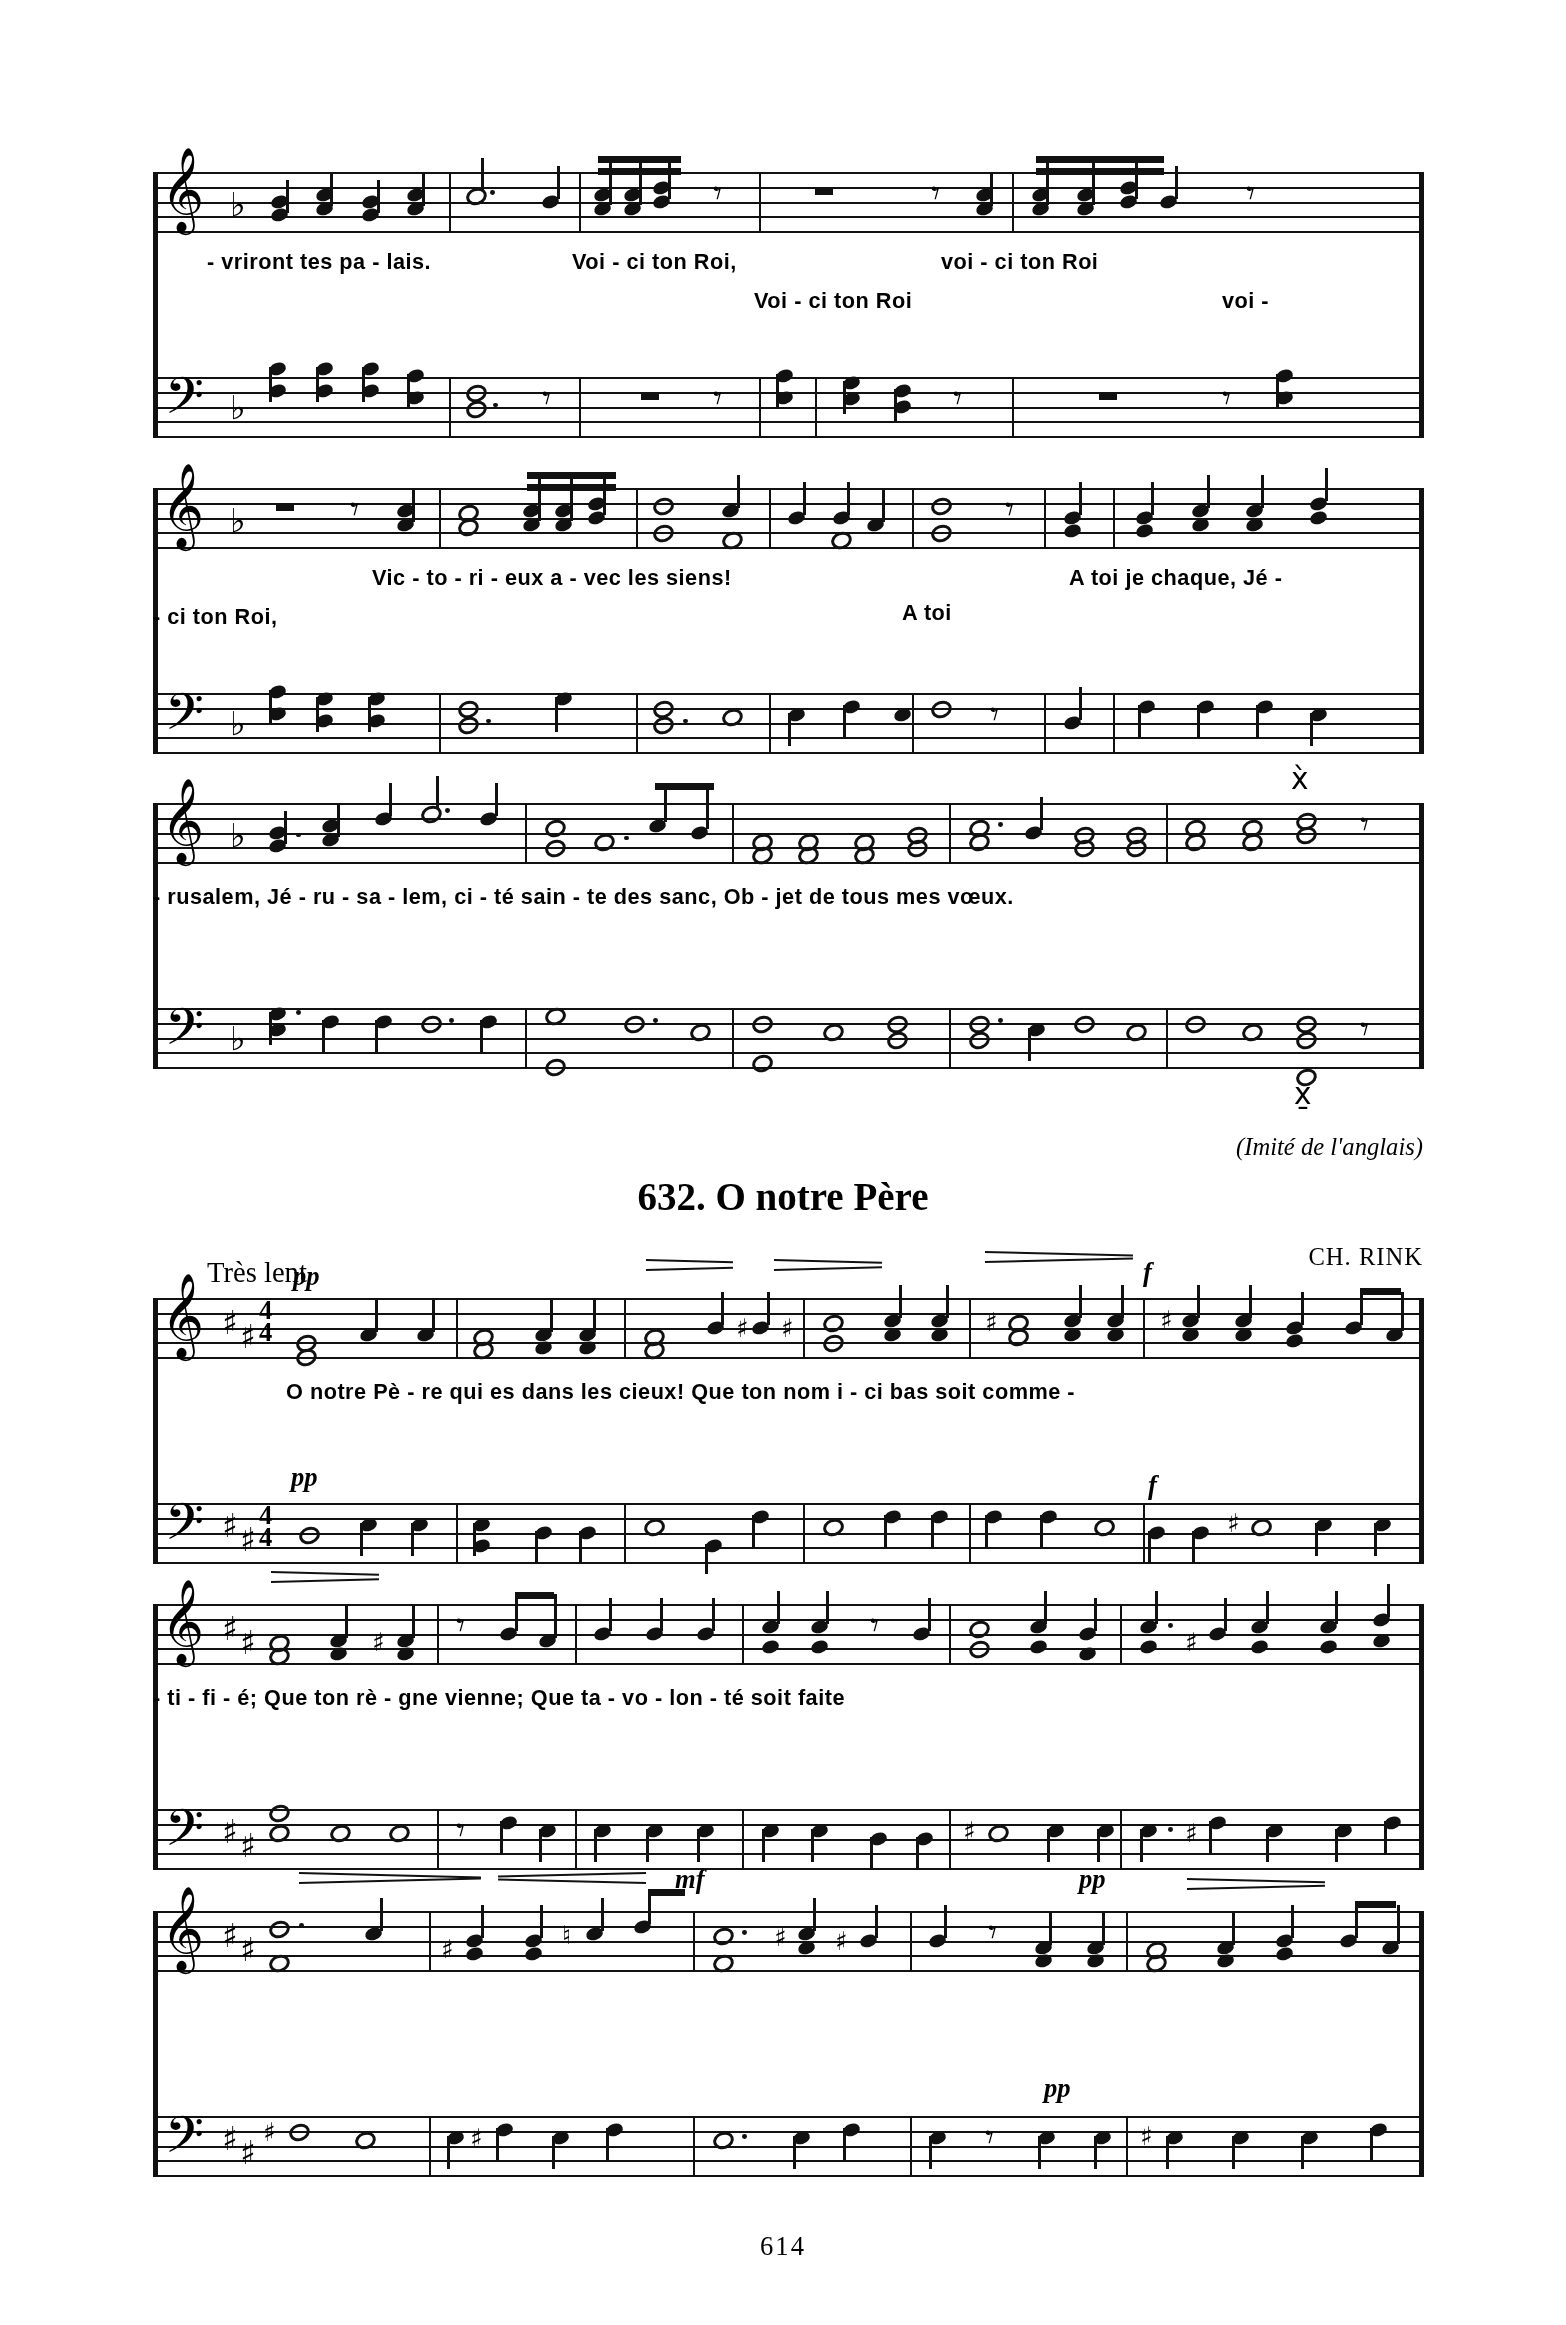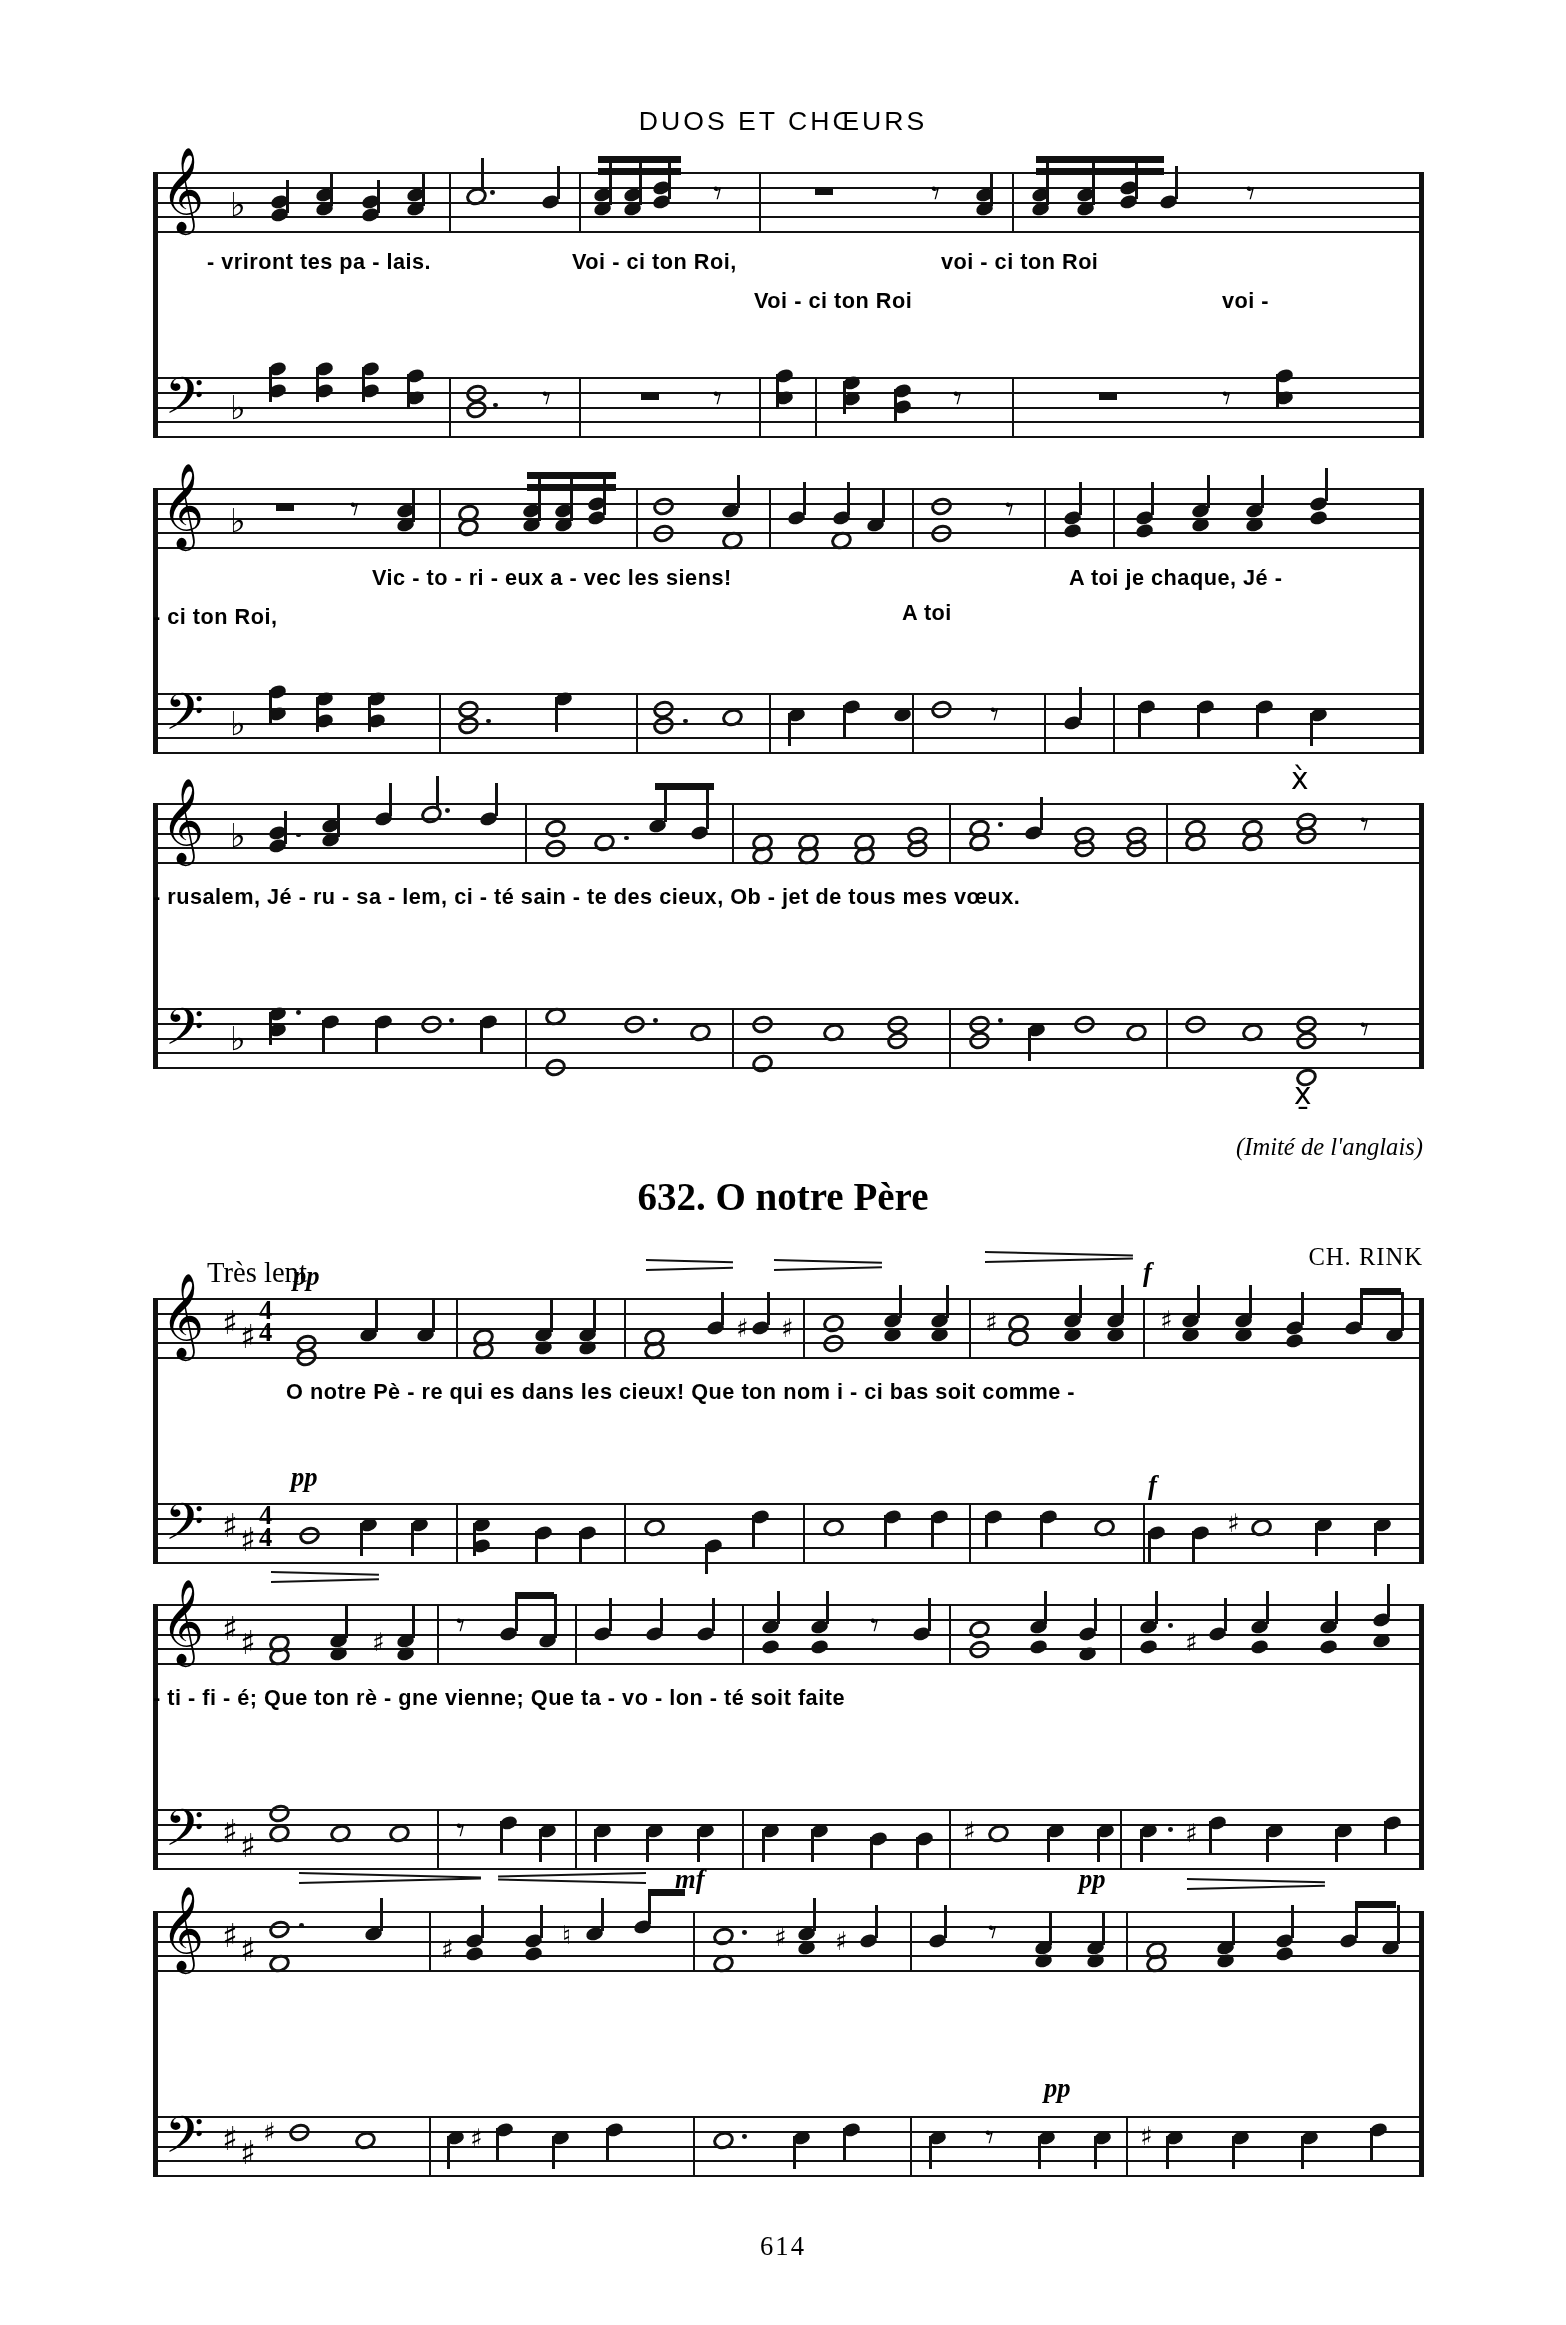--- a/index.html
+++ b/index.html
@@ -214,21 +214,20 @@
     font-family: "Liberation Serif", serif;
     font-size: 26.6px;
     letter-spacing: 2px;
   }
 </style>
 </head>
 <body>
 
 <div class="page">
 
-  <div class="running-head">DUOS ET CHŒURS</div>
 
   <div class="system" style="top:172px; height:266px;">
     <div class="sysbar" style="left:0; top:0; height:266px;"></div>
     <div class="sysbar" style="left:1266px; top:0; height:266px;"></div>
 
     <div class="staff" style="position:absolute; top:0; left:0;">
       <div class="line l0"></div>
         <div class="line l1"></div>
         <div class="line l2"></div>
         <div class="line l3"></div>
@@ -534,21 +533,21 @@
       <div class="note hollow" style="left:1032px; top:16.7px;"></div>
       <div class="note hollow" style="left:1032px; top:30.5px;"></div>
       <div class="note hollow" style="left:1089px; top:16.7px;"></div>
       <div class="note hollow" style="left:1089px; top:30.5px;"></div>
       <div class="fermata" style="left:1138px; top:-41px;">x̀</div>
       <div class="note hollow" style="left:1143px; top:9.9px;"></div>
       <div class="note hollow" style="left:1143px; top:23.6px;"></div>
       <div class="rest-q" style="left:1207px; top:3.9px;">𝄾</div>
     </div>
 
-    <div class="lyric bold" style="left:0px; top:81px;">- rusalem, Jé - ru - sa - lem, ci - té    sain - te des cieux, Ob - jet de tous mes vœux.</div>
+    <div class="lyric bold" style="left:0px; top:81px;">- rusalem, Jé - ru - sa - lem, ci - té    sain - te des sanc, Ob - jet de tous mes vœux.</div>
 
     <div class="staff" style="position:absolute; top:205px; left:0;">
       <div class="line l0"></div>
         <div class="line l1"></div>
         <div class="line l2"></div>
         <div class="line l3"></div>
         <div class="line l4"></div>
       <div class="clef bass" style="left:11.8px;">𝄢</div>
       <div class="keysig" style="left:77px; top:13.8px;">♭</div>
       <div class="note" style="left:116px; top:0px;"></div>

